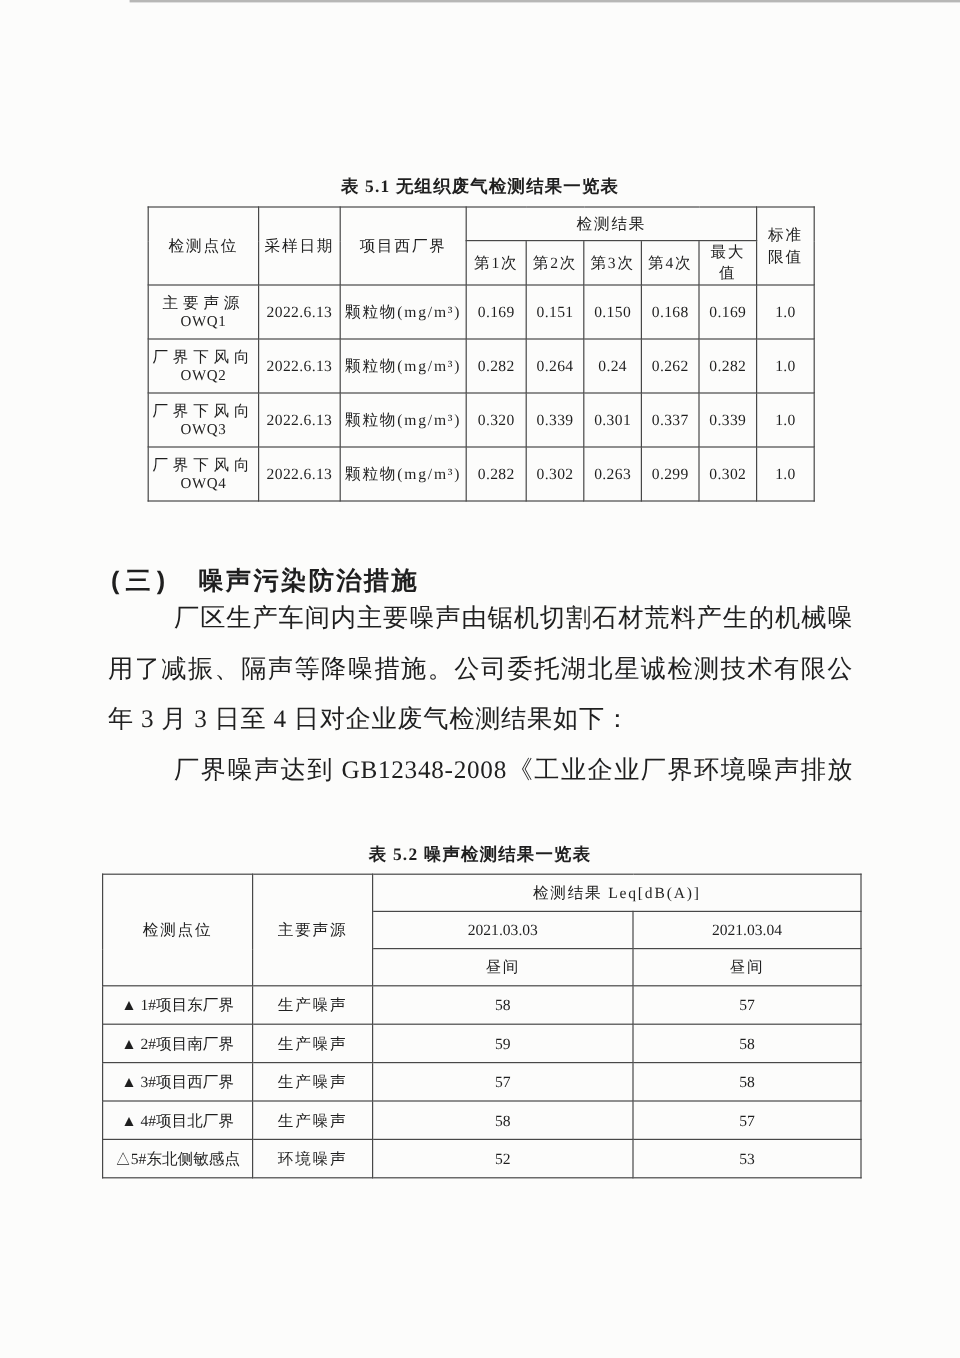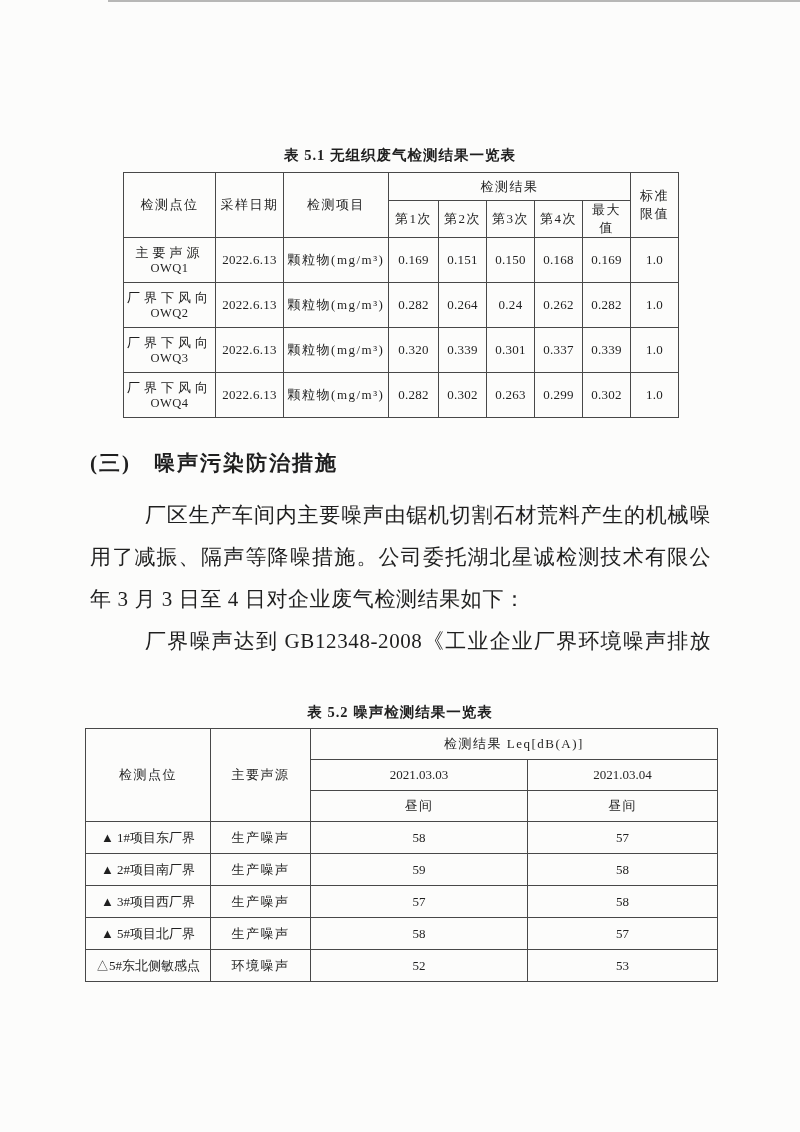--- a/index.html
+++ b/index.html
@@ -37,22 +37,22 @@
   .t1 .num { letter-spacing:0.3px; }
 
   
   .t2 { top:728px; left:85px; width:632px; }
   .t2 tr.hrow { height:31px; }
   .t2 tr.drow { height:32px; }
   .t2 .src { letter-spacing:1.5px; }
 
   
   .heading {
-    position:absolute; top:449px; left:90px;
-    font-size:21px; font-weight:bold; letter-spacing:2px; white-space:nowrap;
+    position:absolute; top:470px; left:90px;
+    font-size:21px; font-weight:bold; letter-spacing:2px; white-space:nowrap;font-family:Liberation Mono, monospace;
   }
   .bodytext { position:absolute; top:494px; left:90px; width:621px; }
   .line {
     height:42px; line-height:42px; font-size:21px; letter-spacing:0.6px;
     white-space:normal; overflow:hidden;
   }
   .line.full { text-align:justify; text-align-last:justify; }
   .line.indent { text-indent:55px; }
 </style>
 </head>
@@ -72,21 +72,21 @@
         <col style="width:48px">
         <col style="width:48px">
       <col style="width:48px">
         <col style="width:48px">
         <col style="width:48px">
     </colgroup>
     <tbody>
       <tr class="hrow">
         <td rowspan="2" class="hdr">检测点位</td>
         <td rowspan="2" class="hdr">采样日期</td>
-        <td rowspan="2" class="hdr">检测项目</td>
+        <td rowspan="2" class="hdr">项目西厂界</td>
         <td colspan="5" class="hdr">检测结果</td>
         <td rowspan="2" class="hdr">
           <div>标准</div>
           <div>限值</div>
         </td>
       </tr>
       <tr class="hrow">
         <td class="hdr">第1次</td>
         <td class="hdr">第2次</td>
         <td class="hdr">第3次</td>
@@ -198,21 +198,21 @@
         <td>59</td>
         <td>58</td>
       </tr>
       <tr class="drow">
         <td>▲ 3#项目西厂界</td>
         <td class="src">生产噪声</td>
         <td>57</td>
         <td>58</td>
       </tr>
       <tr class="drow">
-        <td>▲ 5#项目北厂界</td>
+        <td>▲ 4#项目北厂界</td>
         <td class="src">生产噪声</td>
         <td>58</td>
         <td>57</td>
       </tr>
       <tr class="drow">
         <td>△5#东北侧敏感点</td>
         <td class="src">环境噪声</td>
         <td>52</td>
         <td>53</td>
       </tr>

